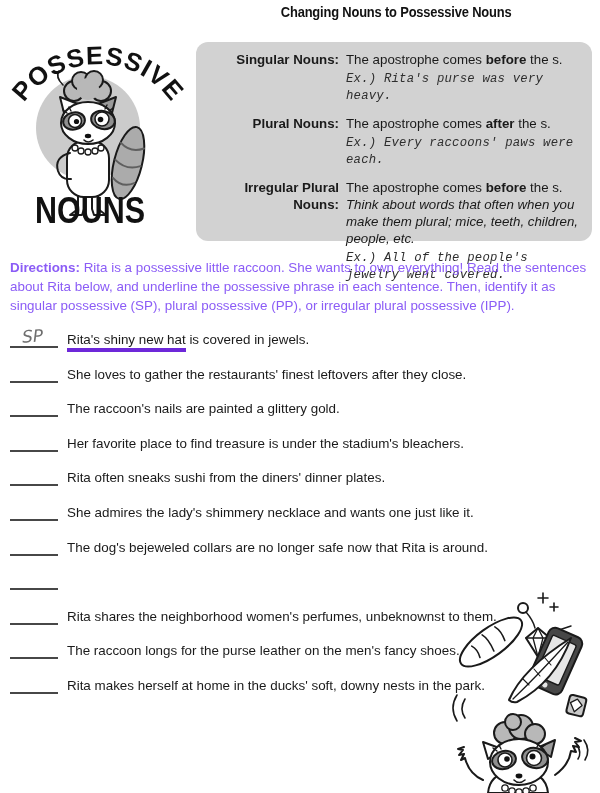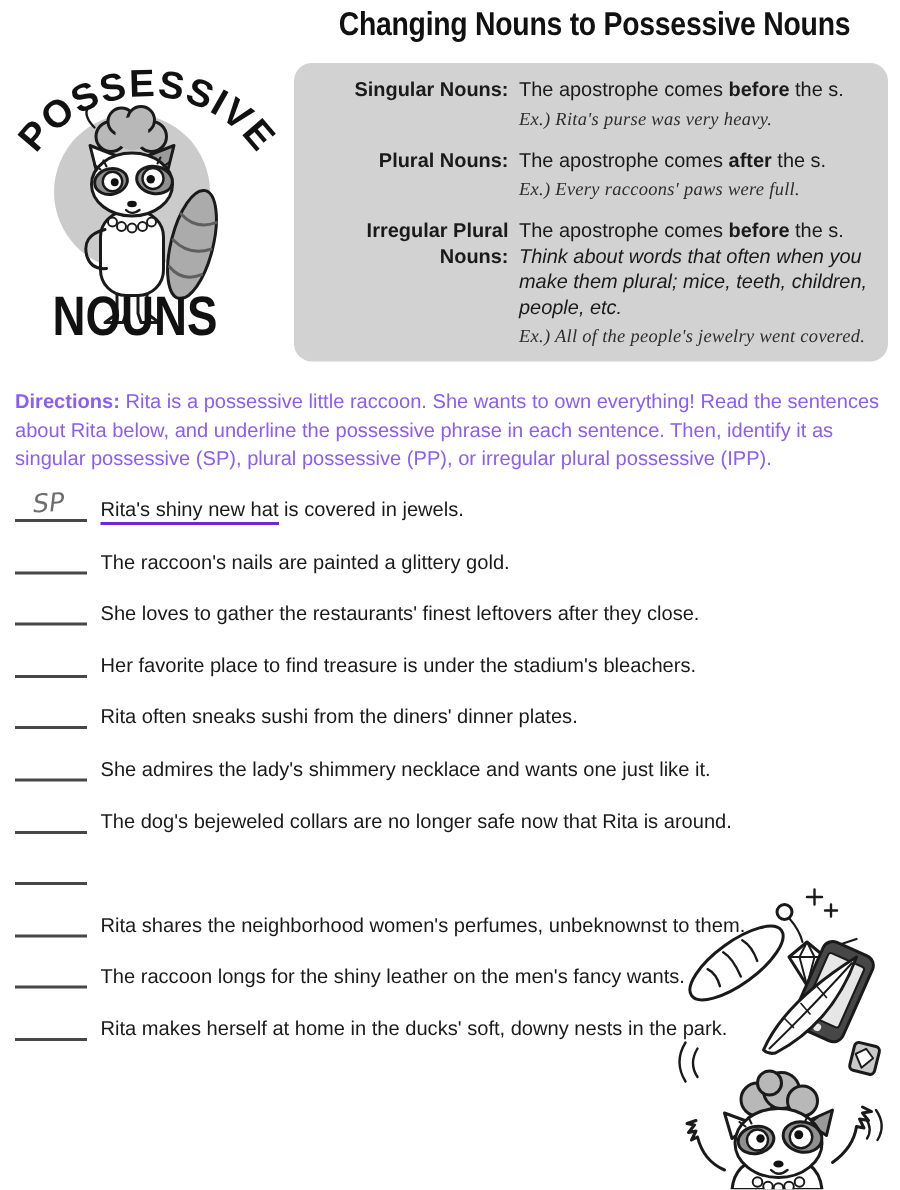--- a/index.html
+++ b/index.html
@@ -9,21 +9,21 @@
     color:#1c1c1c;
     position:relative;
     overflow:hidden;
   }
   .page { position:relative; width:600px; height:793px; }
 
   
   .title {
     position:absolute; left:196px; top:3px; width:400px;
     margin:0; text-align:center;
-    font-size:22px; font-weight:bold; color:#111;
+    font-size:15px; font-weight:bold; color:#111;
     white-space:nowrap;
   }
   .title .squeeze { display:inline-block; transform:scaleX(0.86); transform-origin:center; letter-spacing:-0.2px; }
 
   
   .rules-box {
     position:absolute; left:196px; top:42px; width:396px; height:199px;
     background:#d2d2d2; border-radius:12px;
     box-sizing:border-box; padding:9px 8px 0 2px;
   }
@@ -31,21 +31,21 @@
   .rule-label {
     width:141px; flex:none; text-align:right;
     font-weight:bold; font-size:13.3px; line-height:17px;
     padding-right:7px; color:#1a1a1a;
   }
   .rule-content { flex:1; font-size:13.3px; line-height:17px; color:#1a1a1a; }
   .rule-em { font-weight:bold; }
   .rule-note { font-style:italic; }
   .rule-note:empty { display:none; }
   .hand {
-    font-family:Liberation Serif, serif; font-style:italic;
+    font-family:Liberation Mono, monospace; font-style:italic;
     font-size:12.3px; letter-spacing:0.2px; color:#2e2e2e;
   }
   .rule-ex { margin-top:3px; }
 
   
   .directions {
     position:absolute; left:10px; top:258px; width:580px;
     margin:0; font-size:13.4px; line-height:19px; color:#8b5cf6;
   }
   .directions b { font-weight:bold; }
@@ -57,21 +57,21 @@
     width:48px; flex:none; height:100%;
     border-bottom:2px solid #474747;
     position:relative; margin-right:9px;
   }
   .answer {
     position:absolute; left:12px; bottom:0px;
     font-family:"DejaVu Sans", sans-serif; font-style:italic;
     font-size:17px; color:#6e6e6e; transform:rotate(-4deg);
   }
   .sentence { font-size:13.4px; line-height:17px; white-space:nowrap; color:#1a1a1a; }
-  .underlined { border-bottom:2px solid #6d28d9; padding-bottom:1px; }
+  .underlined { border-bottom:4px solid #6d28d9; padding-bottom:1px; }
 
   
   .logo { position:absolute; left:8px; top:33px; }
   .corner-art { position:absolute; left:443px; top:590px; }
   svg text { font-family:"Liberation Sans", sans-serif; }
 </style>
 </head>
 <body>
 
 <div class="page">
@@ -154,21 +154,21 @@
 
         <div class="rule-ex hand">Ex.) Rita's purse was very heavy.</div>
       </div>
     </div>
 
     <div class="rule-row">
       <div class="rule-label">Plural Nouns:</div>
       <div class="rule-content">
         <div><span>The apostrophe comes </span><span class="rule-em">after</span><span> the s.</span></div>
 
-        <div class="rule-ex hand">Ex.) Every raccoons' paws were full.</div>
+        <div class="rule-ex hand">Ex.) Every raccoons' paws were each.</div>
       </div>
     </div>
 
     <div class="rule-row">
       <div class="rule-label">Irregular Plural Nouns:</div>
       <div class="rule-content">
         <div><span>The apostrophe comes </span><span class="rule-em">before</span><span> the s.</span></div>
         <div class="rule-note">Think about words that often when you make them plural; mice, teeth, children, people, etc.</div>
         <div class="rule-ex hand">Ex.) All of the people's jewelry went covered.</div>
       </div>
@@ -183,34 +183,34 @@
       <span class="blank">
           <span class="answer">SP</span>
         </span>
       <span class="sentence"><span class="underlined">Rita's shiny new hat</span><span> is covered in jewels.</span></span>
     </div>
 
     <div class="item">
       <span class="blank">
           <span class="answer"></span>
         </span>
+      <span class="sentence"><span class="underlined"></span><span>She loves to gather the restaurants' finest leftovers after they close.</span></span>
+    </div>
+
+    <div class="item">
+      <span class="blank">
+          <span class="answer"></span>
+        </span>
       <span class="sentence"><span class="underlined"></span><span>The raccoon's nails are painted a glittery gold.</span></span>
     </div>
 
     <div class="item">
       <span class="blank">
           <span class="answer"></span>
         </span>
-      <span class="sentence"><span class="underlined"></span><span>She loves to gather the restaurants' finest leftovers after they close.</span></span>
-    </div>
-
-    <div class="item">
-      <span class="blank">
-          <span class="answer"></span>
-        </span>
       <span class="sentence"><span class="underlined"></span><span>Her favorite place to find treasure is under the stadium's bleachers.</span></span>
     </div>
 
     <div class="item">
       <span class="blank">
           <span class="answer"></span>
         </span>
       <span class="sentence"><span class="underlined"></span><span>Rita often sneaks sushi from the diners' dinner plates.</span></span>
     </div>
 
@@ -240,21 +240,21 @@
       <span class="blank">
           <span class="answer"></span>
         </span>
       <span class="sentence"><span class="underlined"></span><span>Rita shares the neighborhood women's perfumes, unbeknownst to them.</span></span>
     </div>
 
     <div class="item">
       <span class="blank">
           <span class="answer"></span>
         </span>
-      <span class="sentence"><span class="underlined"></span><span>The raccoon longs for the shiny leather on the men's fancy wants.</span></span>
+      <span class="sentence"><span class="underlined"></span><span>The raccoon longs for the purse leather on the men's fancy shoes.</span></span>
     </div>
 
     <div class="item">
       <span class="blank">
           <span class="answer"></span>
         </span>
       <span class="sentence"><span class="underlined"></span><span>Rita makes herself at home in the ducks' soft, downy nests in the park.</span></span>
     </div>
   </div>
 

